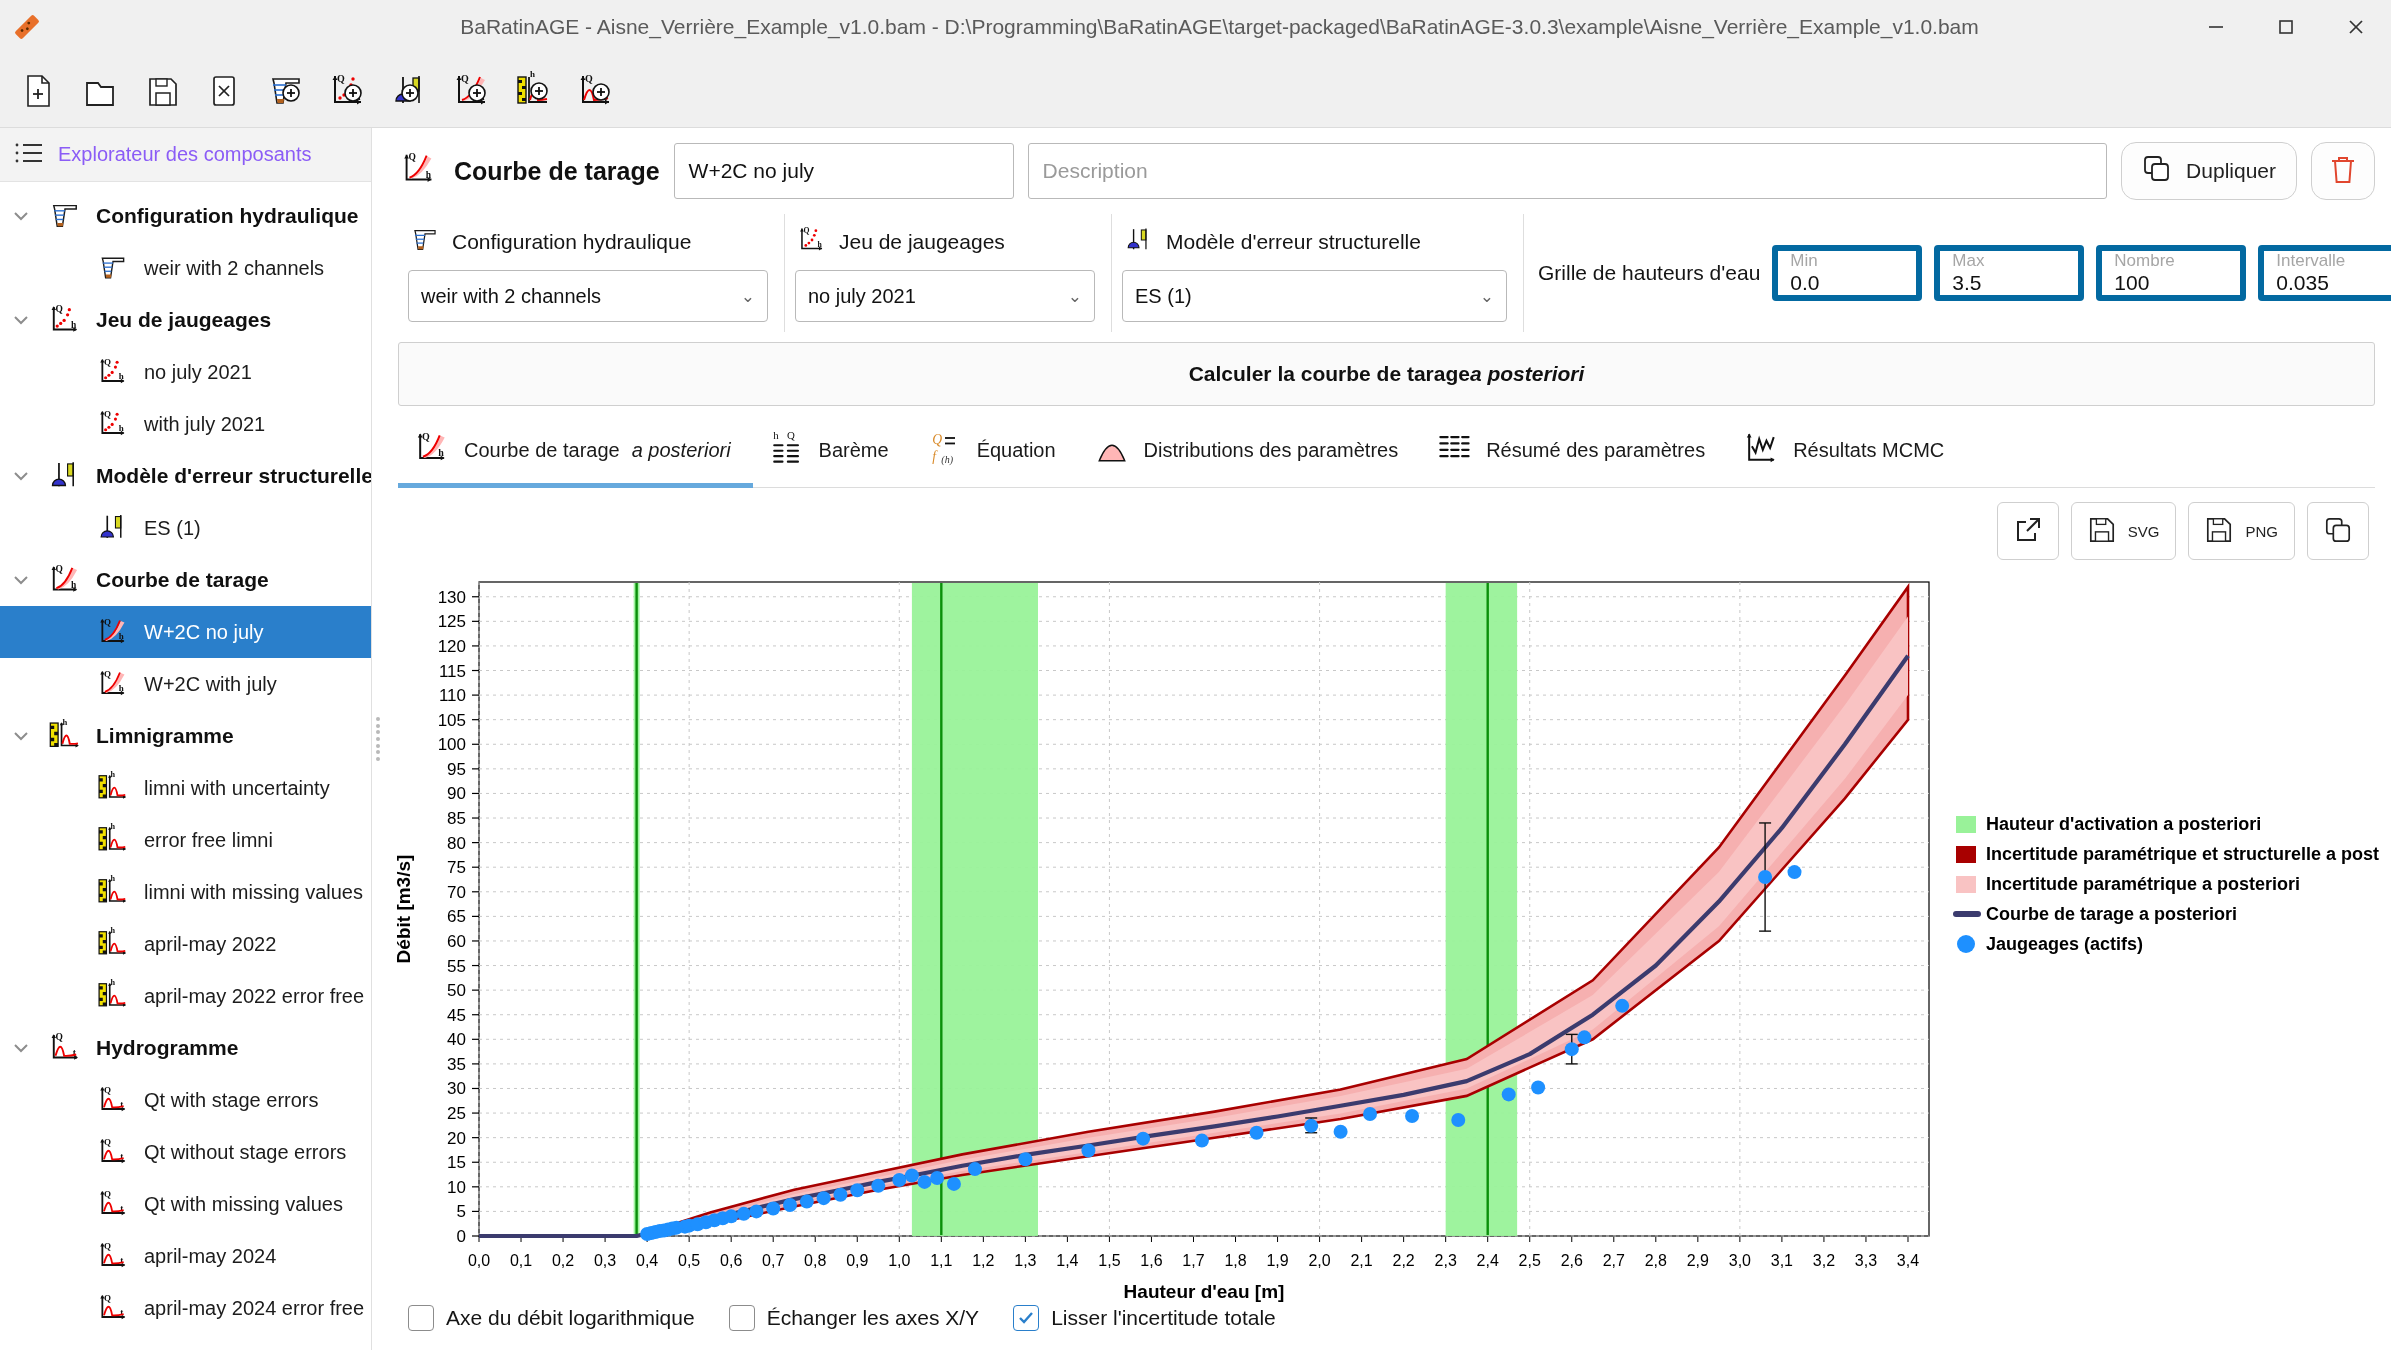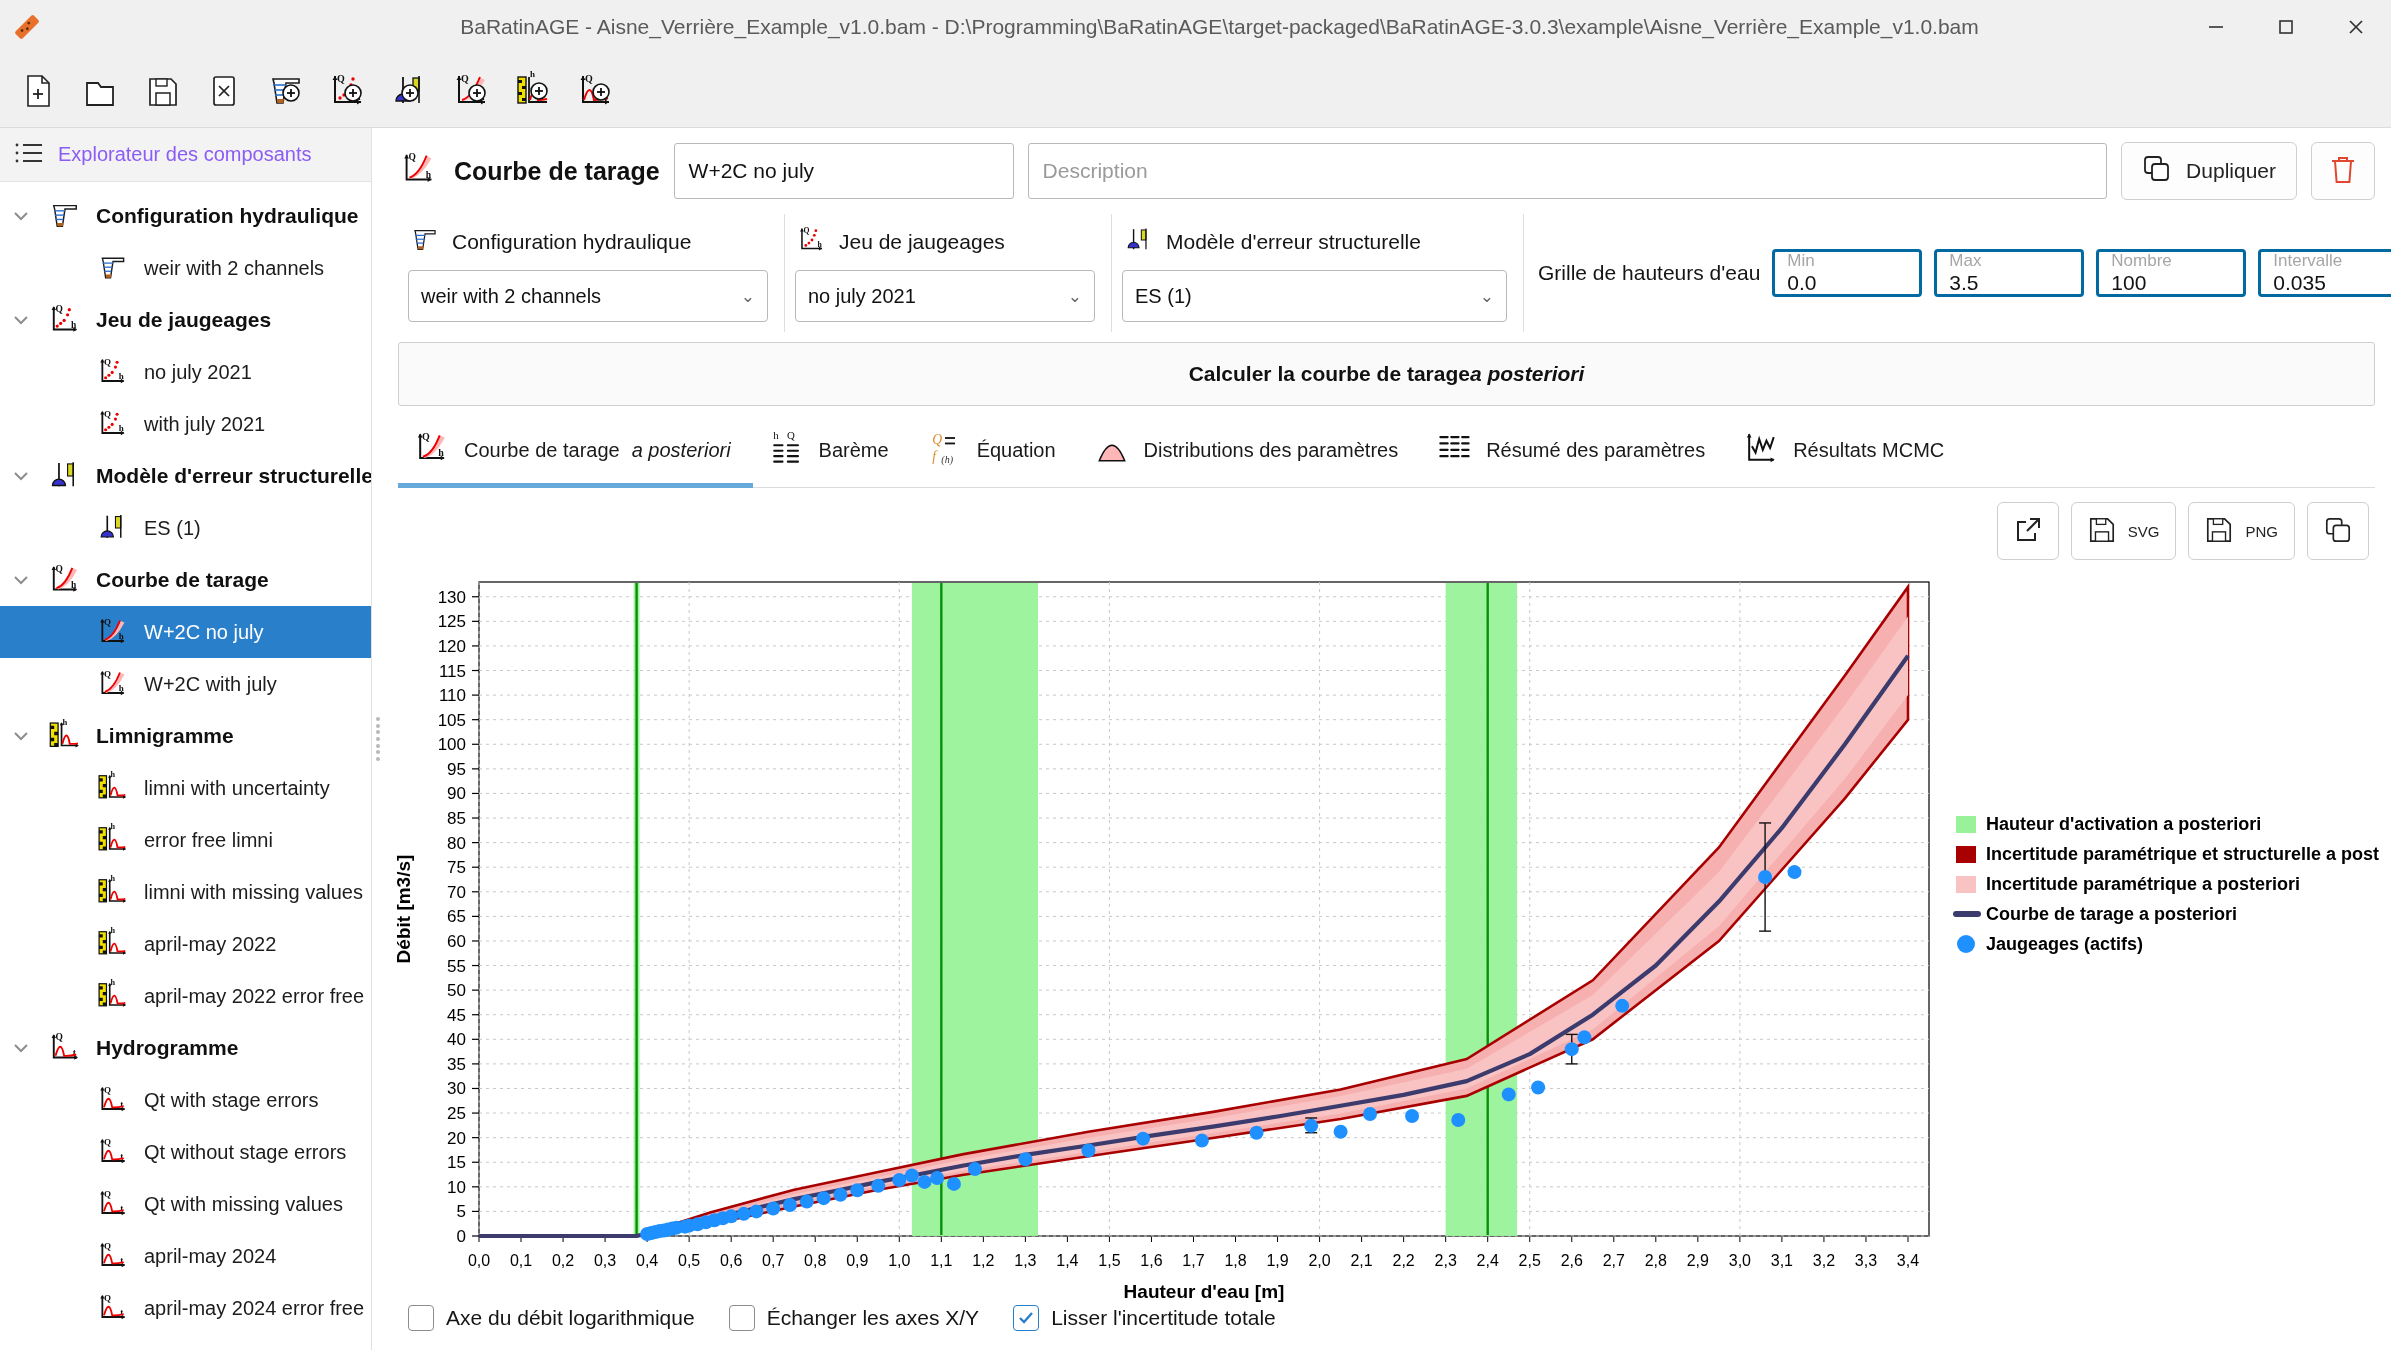--- a/index.html
+++ b/index.html
@@ -66,39 +66,39 @@
 
   .comp-head { display:flex; align-items:center; gap:14px; padding:14px 16px 10px 14px; }
   .comp-head .ctitle { font-size:25px; font-weight:bold; color:#111; white-space:nowrap; }
   .inp {
     height:56px; border:1px solid #b9b9b9; background:#fff; border-radius:3px;
     font-size:21px; color:#111; padding:0 14px; display:flex; align-items:center;
   }
   .inp.name { width:340px; }
   .inp.desc { flex:1; color:#9a9a9a; }
   .btn {
-    height:58px; border:1px solid #cfcfcf; background:#fdfdfd; border-radius:6px;
+    height:58px; border:1px solid #cfcfcf; background:#fdfdfd; border-radius:15px;
     display:flex; align-items:center; gap:14px; padding:0 20px; font-size:21px; color:#222;
   }
   .btn.icon-only { padding:0 16px; }
 
   
   .cfg-row { display:flex; align-items:stretch; padding:4px 16px 0 14px; gap:0; }
   .cfg-card { padding:6px 16px 10px 10px; border-right:1px solid #dedede; }
   .cfg-card:last-of-type { border-right:none; }
   .cfg-lbl { display:flex; align-items:center; gap:10px; font-size:21px; color:#151515; height:44px; white-space:nowrap;}
   .select {
     margin-top:6px; height:52px; width:360px; border:1px solid #b9b9b9; background:#fff; border-radius:4px;
     display:flex; align-items:center; padding:0 12px; font-size:20px; color:#111;
   }
   .select .caret { margin-left:auto; color:#666; font-size:17px; }
   .grid-card { display:flex; align-items:center; gap:12px; padding-left:14px; }
   .grid-card .glbl { font-size:21px; color:#151515; white-space:nowrap; }
   .mini {
-    width:150px; height:48px; border:3px solid #0369a1; border-radius:4px; background:#fff;
+    width:150px; height:56px; border:6px solid #0369a1; border-radius:4px; background:#fff;
     display:flex; flex-direction:column; justify-content:center; padding:0 12px;
   }
   .mini .ph { font-size:17px; color:#a6a6a6; line-height:20px; }
   .mini .vl { font-size:21px; color:#111; line-height:24px; }
 
   
   .compute {
     margin:10px 16px 0 14px; height:64px; border:1px solid #cfcfcf; background:#fafafa; border-radius:3px;
     display:flex; align-items:center; justify-content:center; font-size:21px; font-weight:bold; color:#111;
   }

